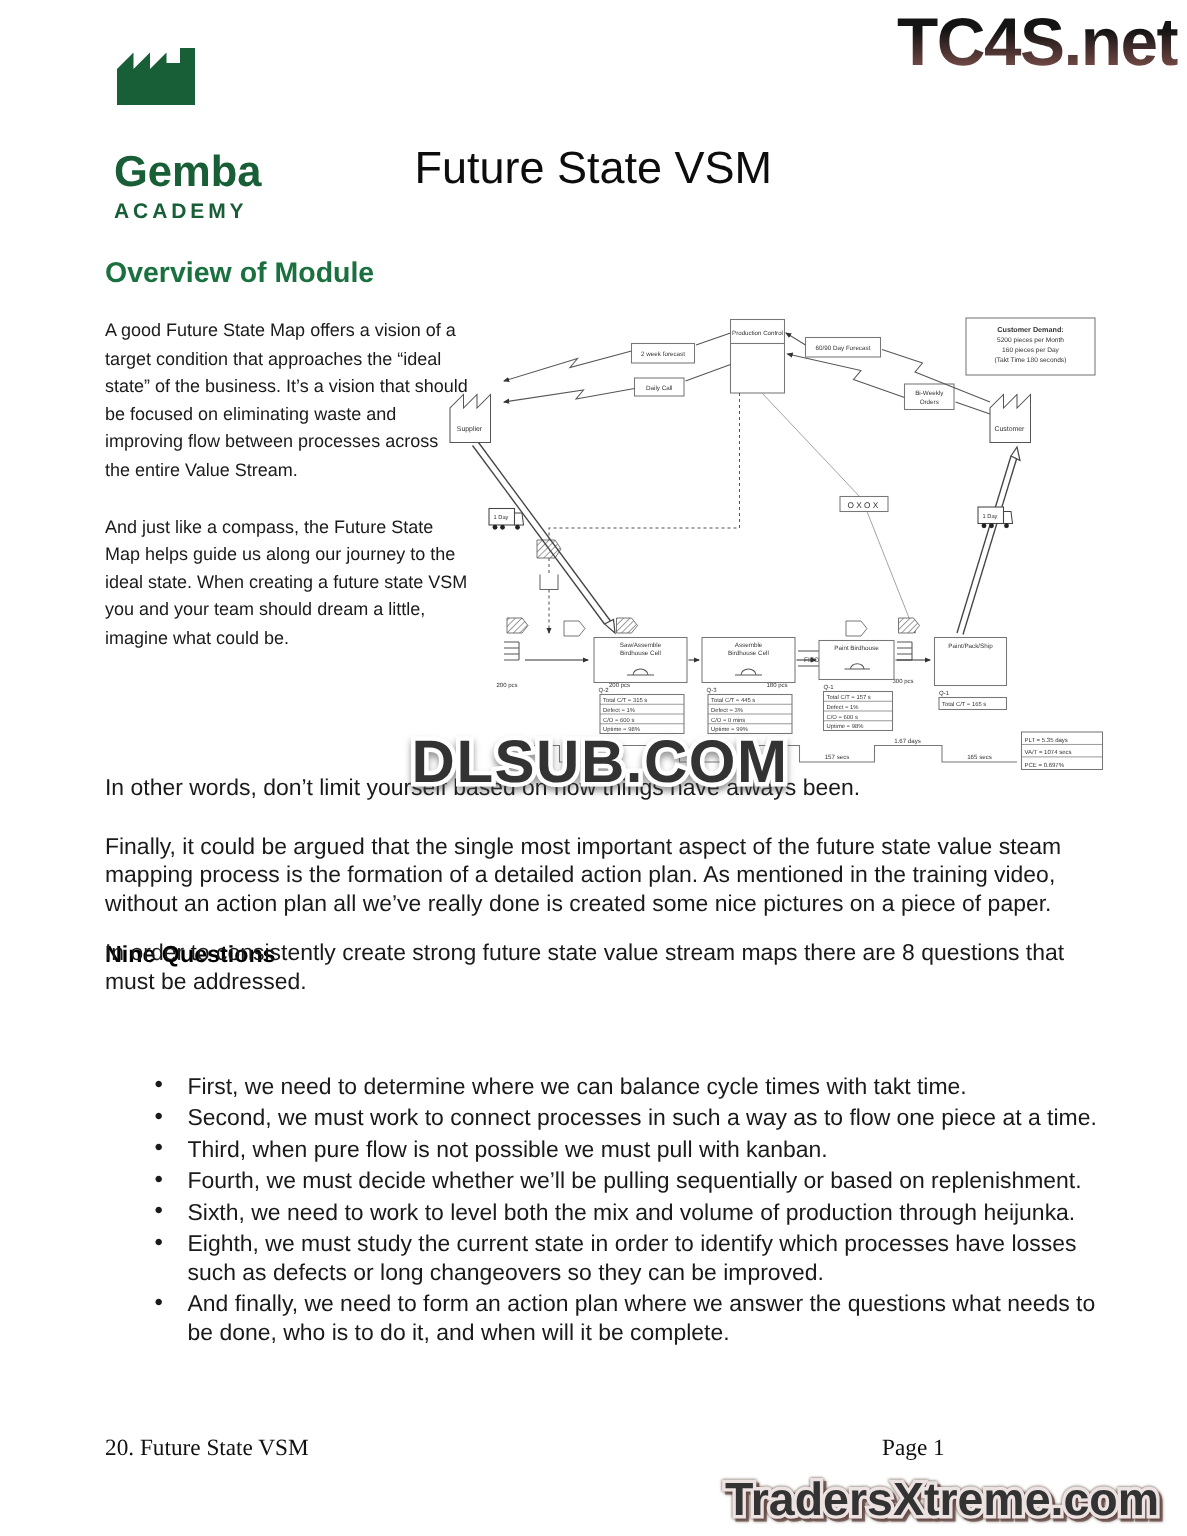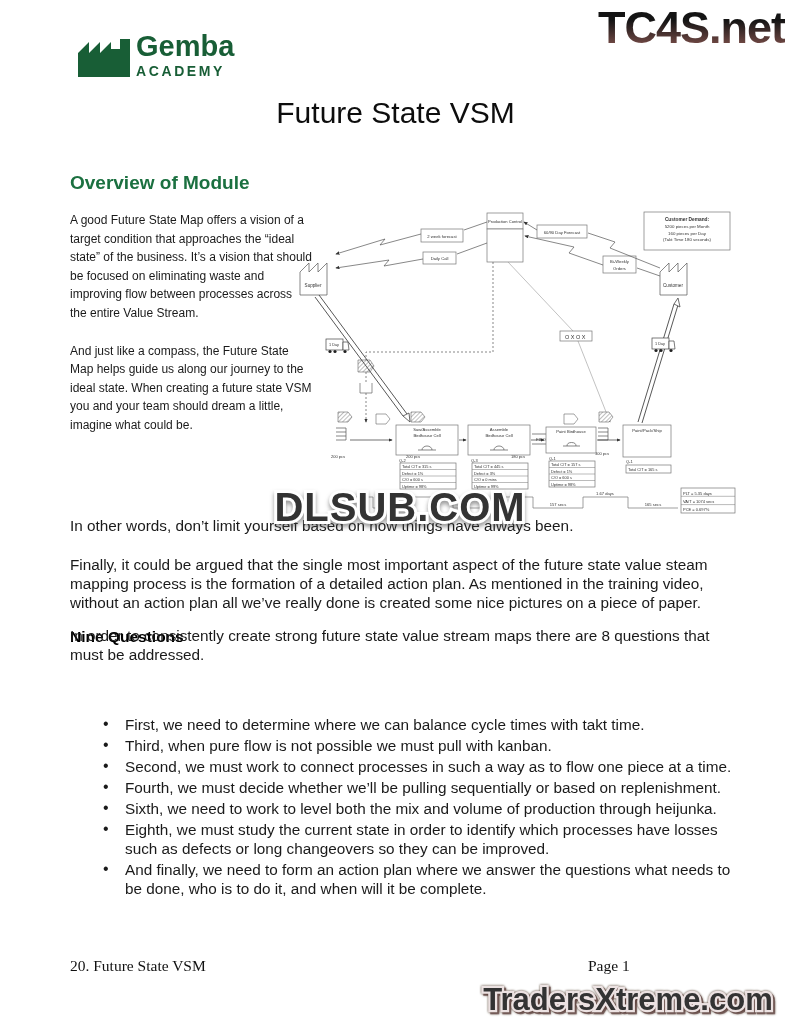--- a/index.html
+++ b/index.html
@@ -1,20 +1,20 @@
 <!DOCTYPE html>
 <html><head>
 <meta charset="utf-8">
 <style>
   html,body{margin:0;padding:0;background:#ffffff;}
   .page{position:relative;width:791px;height:1024px;background:#fff;overflow:hidden;
         font-family:"Liberation Sans",sans-serif;color:#1a1a1a;}
 
   
-  .logo{position:absolute;left:76px;top:24px;display:flex;align-items:flex-end;gap:4px;}
+  .logo{position:absolute;left:76px;top:24px;display:flex;align-items:flex-start;gap:21px;flex-direction:column;}
   .logo-text{display:flex;flex-direction:column;margin-top:8px;}
   .logo-name{font-size:29px;font-weight:bold;color:#185e36;line-height:1;}
   .logo-sub{font-size:14px;font-weight:bold;letter-spacing:2.6px;color:#185e36;margin-top:2px;}
   .wm-top{position:absolute;top:2px;right:6px;font-size:45px;font-weight:bold;letter-spacing:-1px;
           background:linear-gradient(#141414 35%,#6e4743 80%,#8a5a55 100%);
           -webkit-background-clip:text;background-clip:text;color:transparent;}
 
   .title{position:absolute;top:96px;left:0;width:100%;text-align:center;
          font-size:30px;font-weight:400;color:#0d0d0d;}
   .ov-head{position:absolute;left:70px;top:172px;font-size:19px;font-weight:bold;color:#1b7040;}
@@ -273,22 +273,22 @@
     </g>
   </svg>
 
   <div class="para3">In other words, don’t limit yourself based on how things have always been.</div>
   <div class="para4">Finally, it could be argued that the single most important aspect of the future state value steam mapping process is the formation of a detailed action plan.  As mentioned in the training video, without an action plan all we’ve really done is created some nice pictures on a piece of paper.</div>
   <div class="nine-head">Nine Questions</div>
   <div class="nine-intro">In order to consistently create strong future state value stream maps there are 8 questions that must be addressed.</div>
 
   <ul class="bullets">
     <li>First, we need to determine where we can balance cycle times with takt time.</li>
+    <li>Second, we must work to connect processes in such a way as to flow one piece at a time.</li>
     <li>Third, when pure flow is not possible we must pull with kanban.</li>
-    <li>Second, we must work to connect processes in such a way as to flow one piece at a time.</li>
     <li>Fourth, we must decide whether we’ll be pulling sequentially or based on replenishment.</li>
     <li>Sixth, we need to work to level both the mix and volume of production through heijunka.</li>
     <li>Eighth, we must study the current state in order to identify which processes have losses such as defects or long changeovers so they can be improved.</li>
     <li>And finally, we need to form an action plan where we answer the questions what needs to be done, who is to do it, and when will it be complete.</li>
   </ul>
 
   <svg class="wm-center" width="295" height="52" viewBox="0 0 295 52">
     <text x="147" y="40" text-anchor="middle" font-size="40" font-weight="bold" letter-spacing="1" fill="#c21d1d" stroke="#ffffff" stroke-width="6" paint-order="stroke" style="filter:drop-shadow(0 3px 2px rgba(70,70,70,0.55));">DLSUB.COM</text>
   </svg>
 

